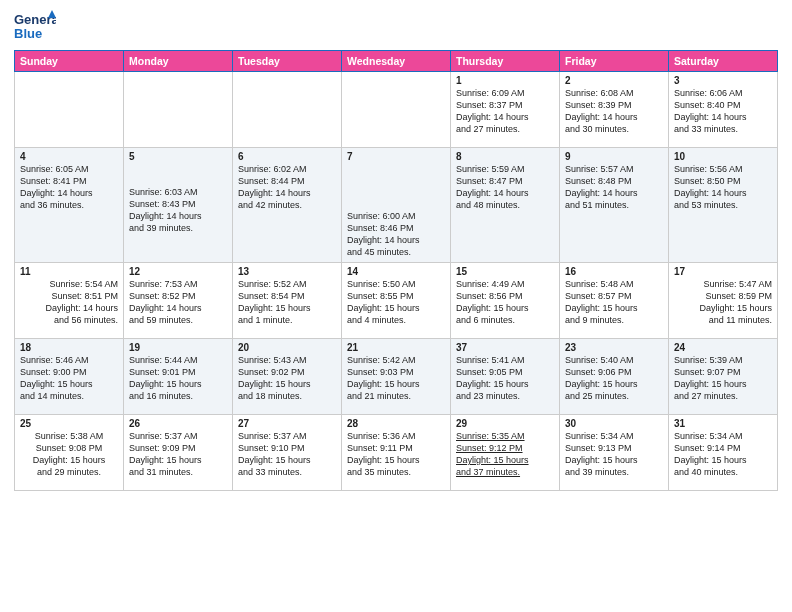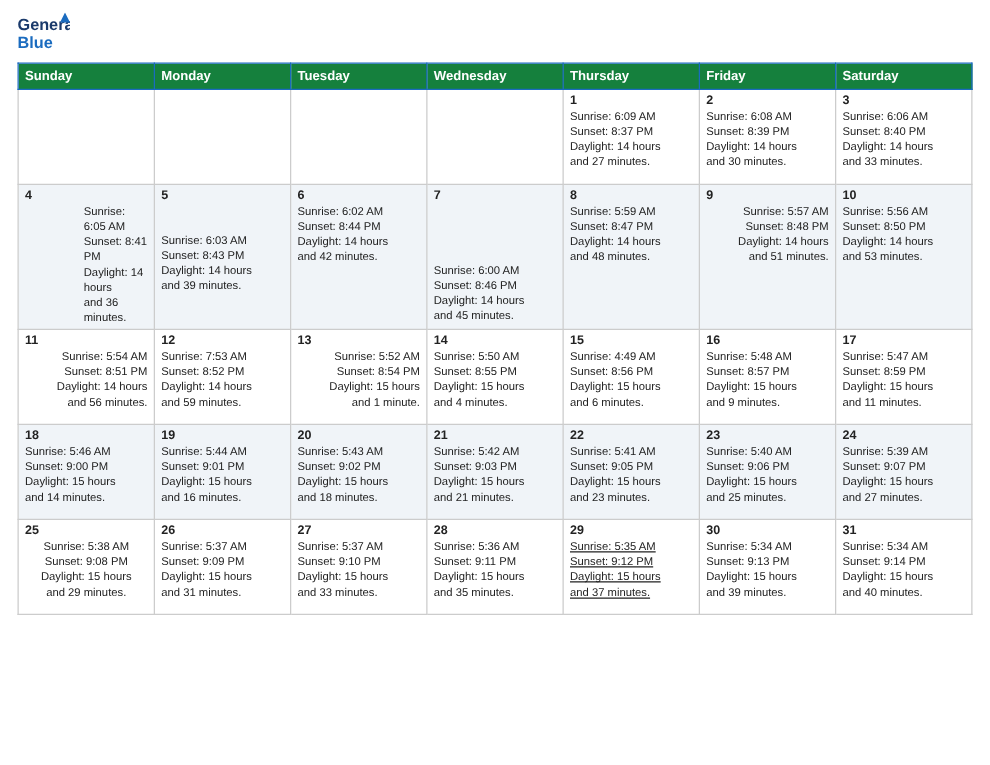--- a/index.html
+++ b/index.html
@@ -39,21 +39,21 @@
     .location {
       font-size: 13px;
       color: #333;
     }
     .calendar {
       width: 100%;
       border-collapse: collapse;
       font-size: 9.5px;
     }
     .calendar thead tr th {
-      background: #15803d;
+      background: #ec4899;
       color: #fff;
       font-size: 10.5px;
       font-weight: bold;
       padding: 4px 5px;
       text-align: left;
       border: 1px solid #1a6bbf;
     }
     .calendar tbody tr td {
       border: 1px solid #ccc;
       vertical-align: top;
@@ -135,21 +135,21 @@
             <span class="day-num">3</span>
             <div class="day-info" style="white-space: pre-line;">Sunrise: 6:06 AM
 Sunset: 8:40 PM
 Daylight: 14 hours
 and 33 minutes.</div>
           </td>
         </tr>
         <tr>
           <td>
             <span class="day-num">4</span>
-            <div class="day-info" style="white-space: pre-line; margin-left: 47px;">Sunrise: 6:05 AM
+            <div class="day-info" style="white-space: pre-line;">Sunrise: 6:05 AM
 Sunset: 8:41 PM
 Daylight: 14 hours
 and 36 minutes.</div>
           </td>
           <td>
             <span class="day-num">5</span>
             <div class="day-info" style="white-space: pre-line; margin-top: 24px;">Sunrise: 6:03 AM
 Sunset: 8:43 PM
 Daylight: 14 hours
 and 39 minutes.</div>
@@ -170,21 +170,21 @@
           </td>
           <td>
             <span class="day-num">8</span>
             <div class="day-info" style="white-space: pre-line;">Sunrise: 5:59 AM
 Sunset: 8:47 PM
 Daylight: 14 hours
 and 48 minutes.</div>
           </td>
           <td>
             <span class="day-num">9</span>
-            <div class="day-info" style="white-space: pre-line; text-align: right;">Sunrise: 5:57 AM
+            <div class="day-info" style="white-space: pre-line;">Sunrise: 5:57 AM
 Sunset: 8:48 PM
 Daylight: 14 hours
 and 51 minutes.</div>
           </td>
           <td>
             <span class="day-num">10</span>
             <div class="day-info" style="white-space: pre-line;">Sunrise: 5:56 AM
 Sunset: 8:50 PM
 Daylight: 14 hours
 and 53 minutes.</div>
@@ -200,21 +200,21 @@
           </td>
           <td>
             <span class="day-num">12</span>
             <div class="day-info" style="white-space: pre-line;">Sunrise: 7:53 AM
 Sunset: 8:52 PM
 Daylight: 14 hours
 and 59 minutes.</div>
           </td>
           <td>
             <span class="day-num">13</span>
-            <div class="day-info" style="white-space: pre-line; text-align: right;">Sunrise: 5:52 AM
+            <div class="day-info" style="white-space: pre-line;">Sunrise: 5:52 AM
 Sunset: 8:54 PM
 Daylight: 15 hours
 and 1 minute.</div>
           </td>
           <td>
             <span class="day-num">14</span>
             <div class="day-info" style="white-space: pre-line;">Sunrise: 5:50 AM
 Sunset: 8:55 PM
 Daylight: 15 hours
 and 4 minutes.</div>
@@ -228,21 +228,21 @@
           </td>
           <td>
             <span class="day-num">16</span>
             <div class="day-info" style="white-space: pre-line;">Sunrise: 5:48 AM
 Sunset: 8:57 PM
 Daylight: 15 hours
 and 9 minutes.</div>
           </td>
           <td>
             <span class="day-num">17</span>
-            <div class="day-info" style="white-space: pre-line;">Sunrise: 5:47 AM
+            <div class="day-info" style="white-space: pre-line; text-align: right;">Sunrise: 5:47 AM
 Sunset: 8:59 PM
 Daylight: 15 hours
 and 11 minutes.</div>
           </td>
         </tr>
         <tr>
           <td>
             <span class="day-num">18</span>
             <div class="day-info" style="white-space: pre-line;">Sunrise: 5:46 AM
 Sunset: 9:00 PM
@@ -264,21 +264,21 @@
 and 18 minutes.</div>
           </td>
           <td>
             <span class="day-num">21</span>
             <div class="day-info" style="white-space: pre-line;">Sunrise: 5:42 AM
 Sunset: 9:03 PM
 Daylight: 15 hours
 and 21 minutes.</div>
           </td>
           <td>
-            <span class="day-num">22</span>
+            <span class="day-num">37</span>
             <div class="day-info" style="white-space: pre-line;">Sunrise: 5:41 AM
 Sunset: 9:05 PM
 Daylight: 15 hours
 and 23 minutes.</div>
           </td>
           <td>
             <span class="day-num">23</span>
             <div class="day-info" style="white-space: pre-line;">Sunrise: 5:40 AM
 Sunset: 9:06 PM
 Daylight: 15 hours

